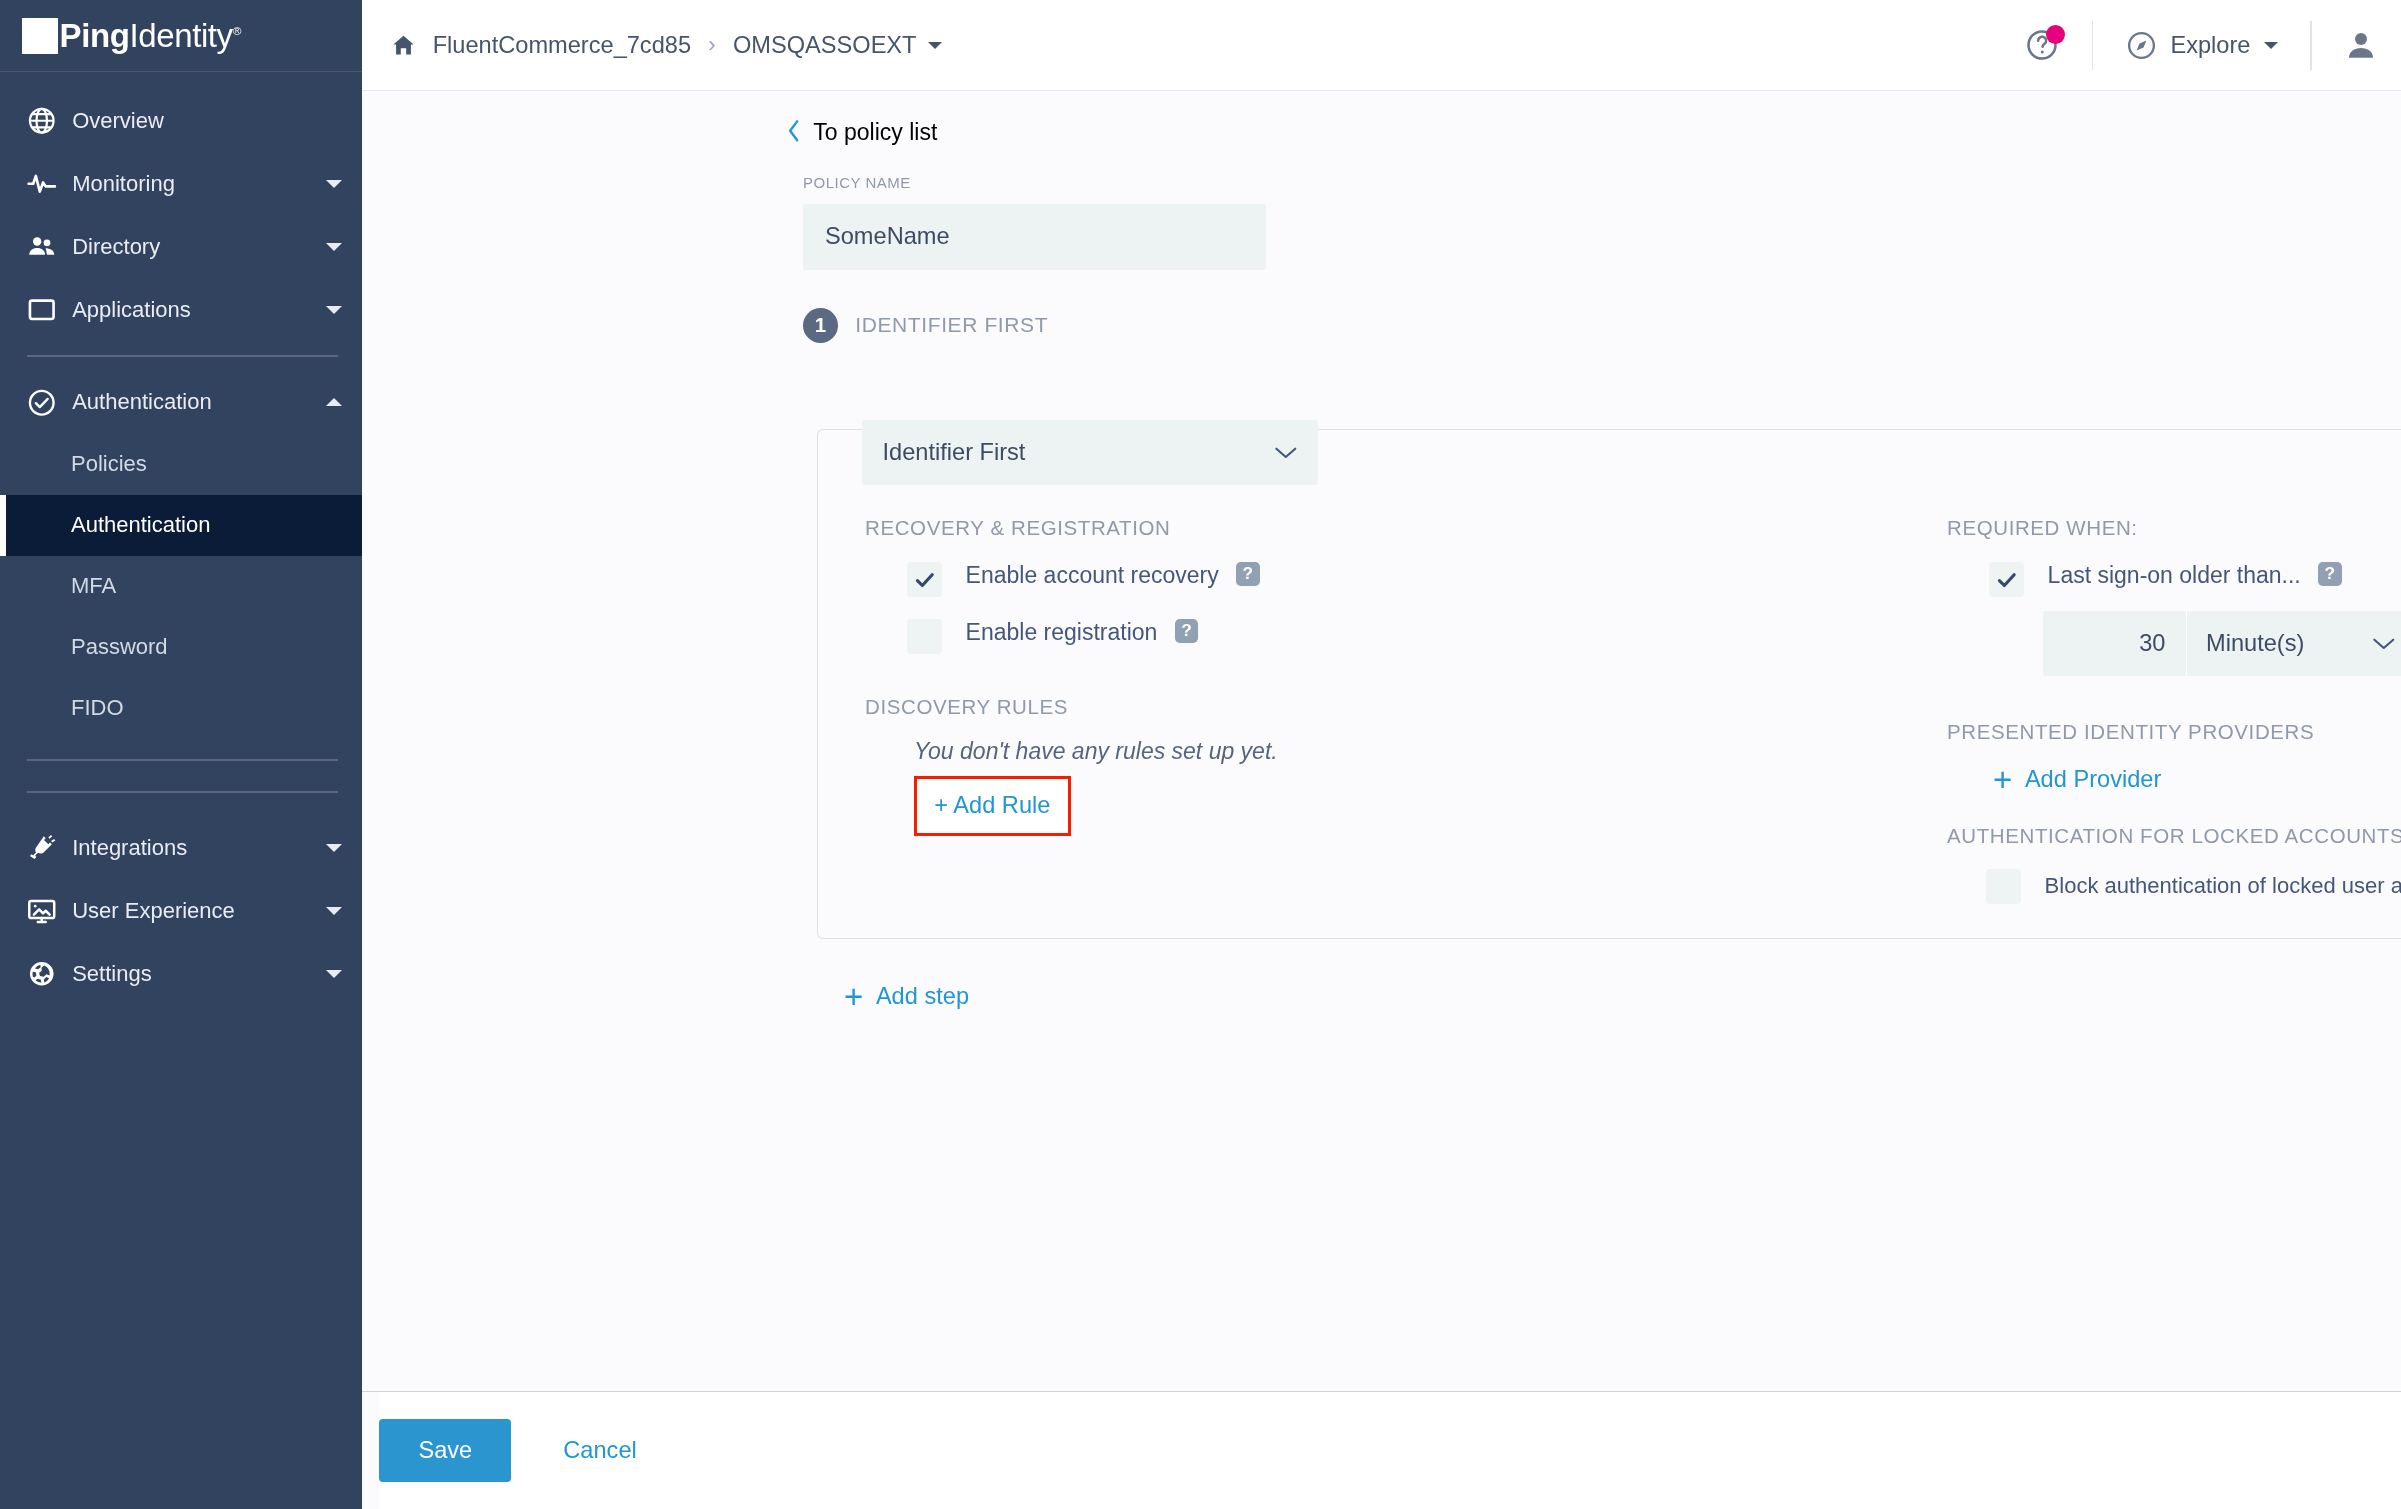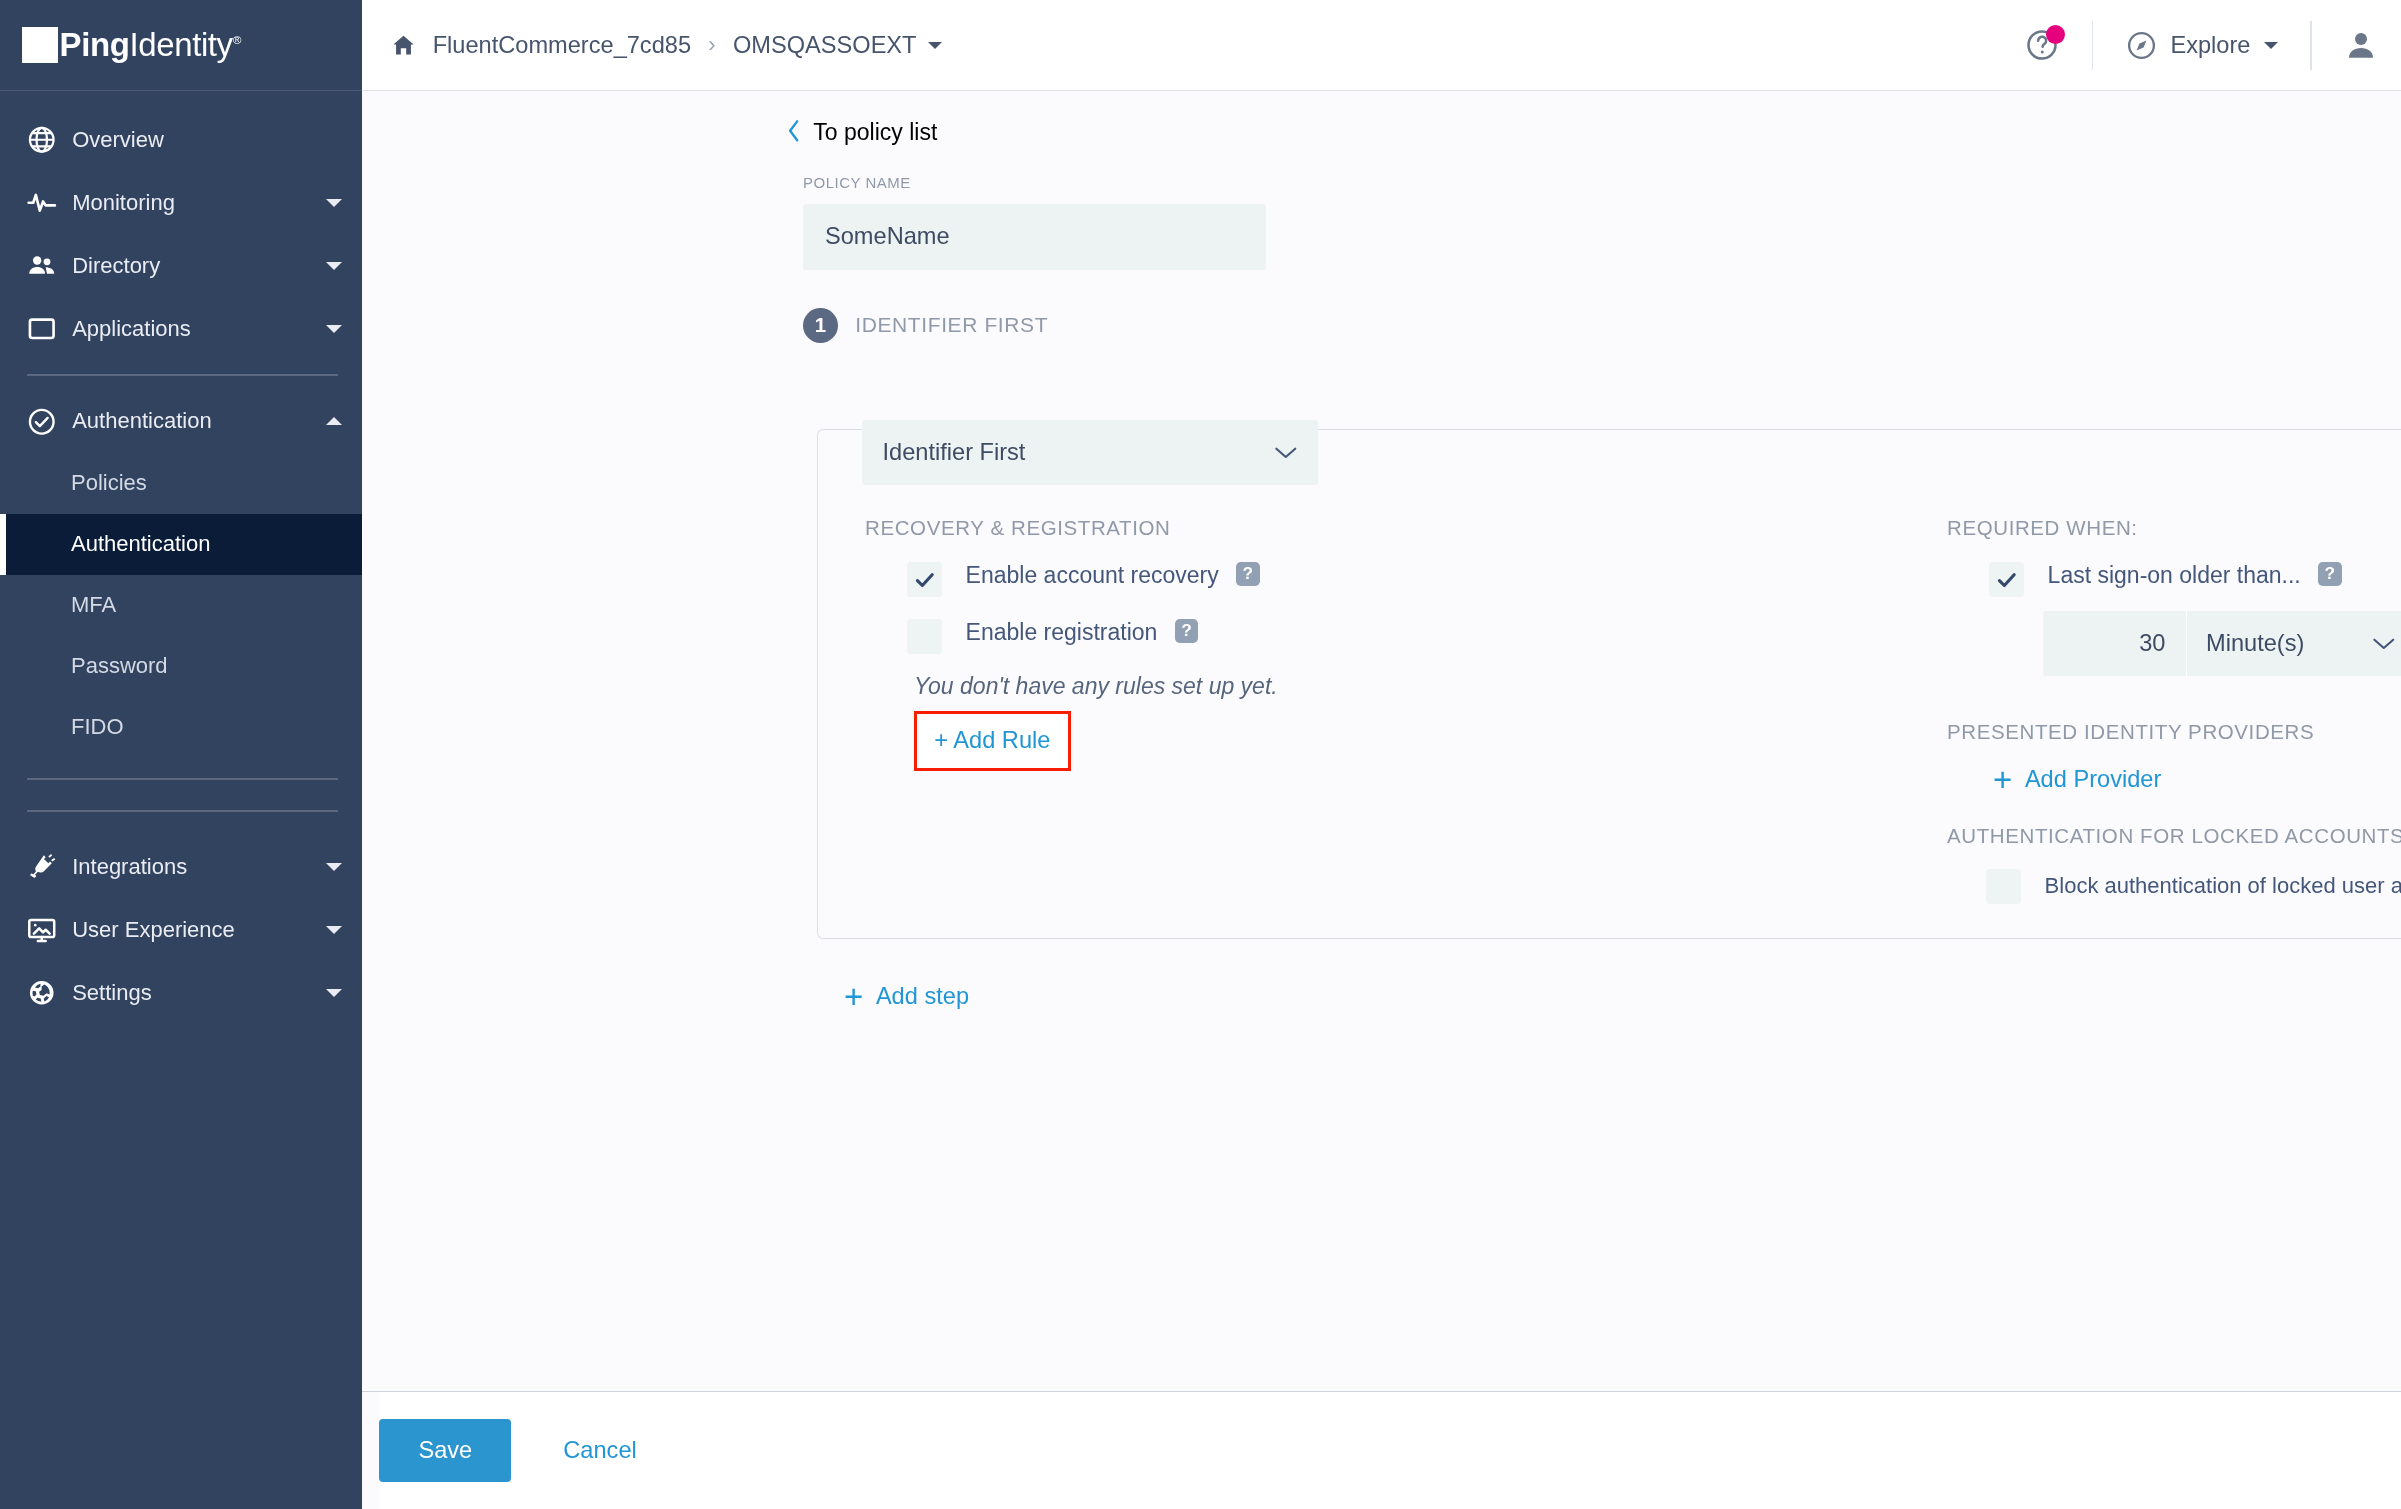--- a/index.html
+++ b/index.html
@@ -13,21 +13,21 @@
 
   
   #sidebar {
     width: 362px; height: 1509px;
     background: #32435f;
     flex: 0 0 362px;
     position: relative;
     overflow: hidden;
   }
   .logo-area {
-    height: 91px;
+    height: 72px;
     display: flex; align-items: center;
     padding-left: 22px;
     border-bottom: 1.6px solid #4a5872;
   }
   .logo-mark {
     width: 36px; height: 36px;
     background: #ffffff;
     flex: 0 0 36px;
   }
   .logo-text {
@@ -536,20 +536,21 @@
         <span class="chk-label">Enable account recovery</span>
         <span class="qmark">?</span>
       </div>
 
       <div class="chk-row">
         <span class="cbox"></span>
         <span class="chk-label">Enable registration</span>
         <span class="qmark">?</span>
       </div>
 
+      <div class="section-label" style="margin-top:41px;">DISCOVERY RULES</div>
       <div class="empty-note">You don't have any rules set up yet.</div>
 
       <div style="margin-left:0;">
         <span class="add-rule-wrap" style="margin-left:49px;">
           <span class="link-blue">+ Add Rule</span>
         </span>
       </div>
     </div>
 
     

